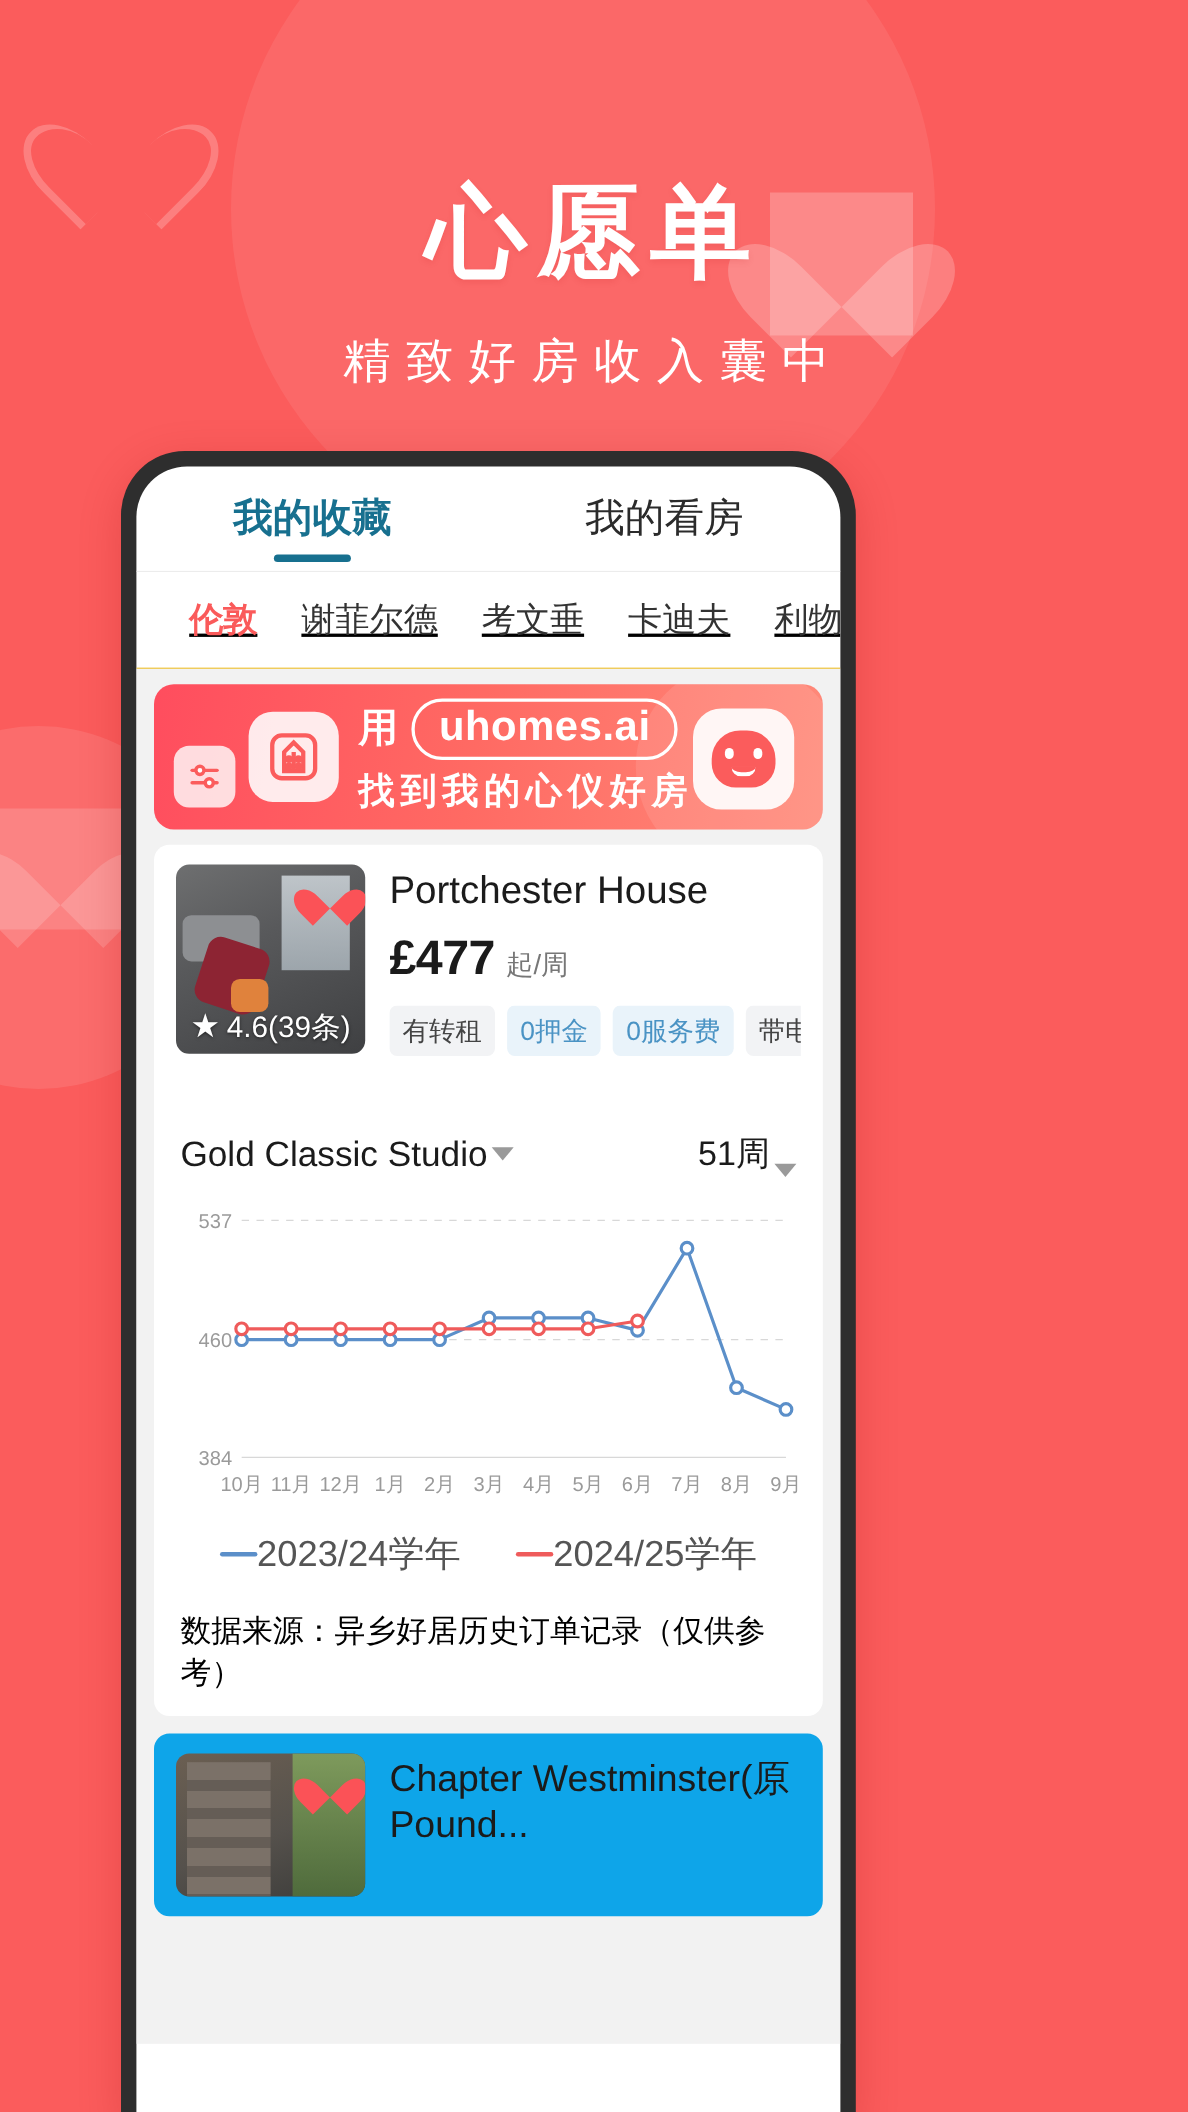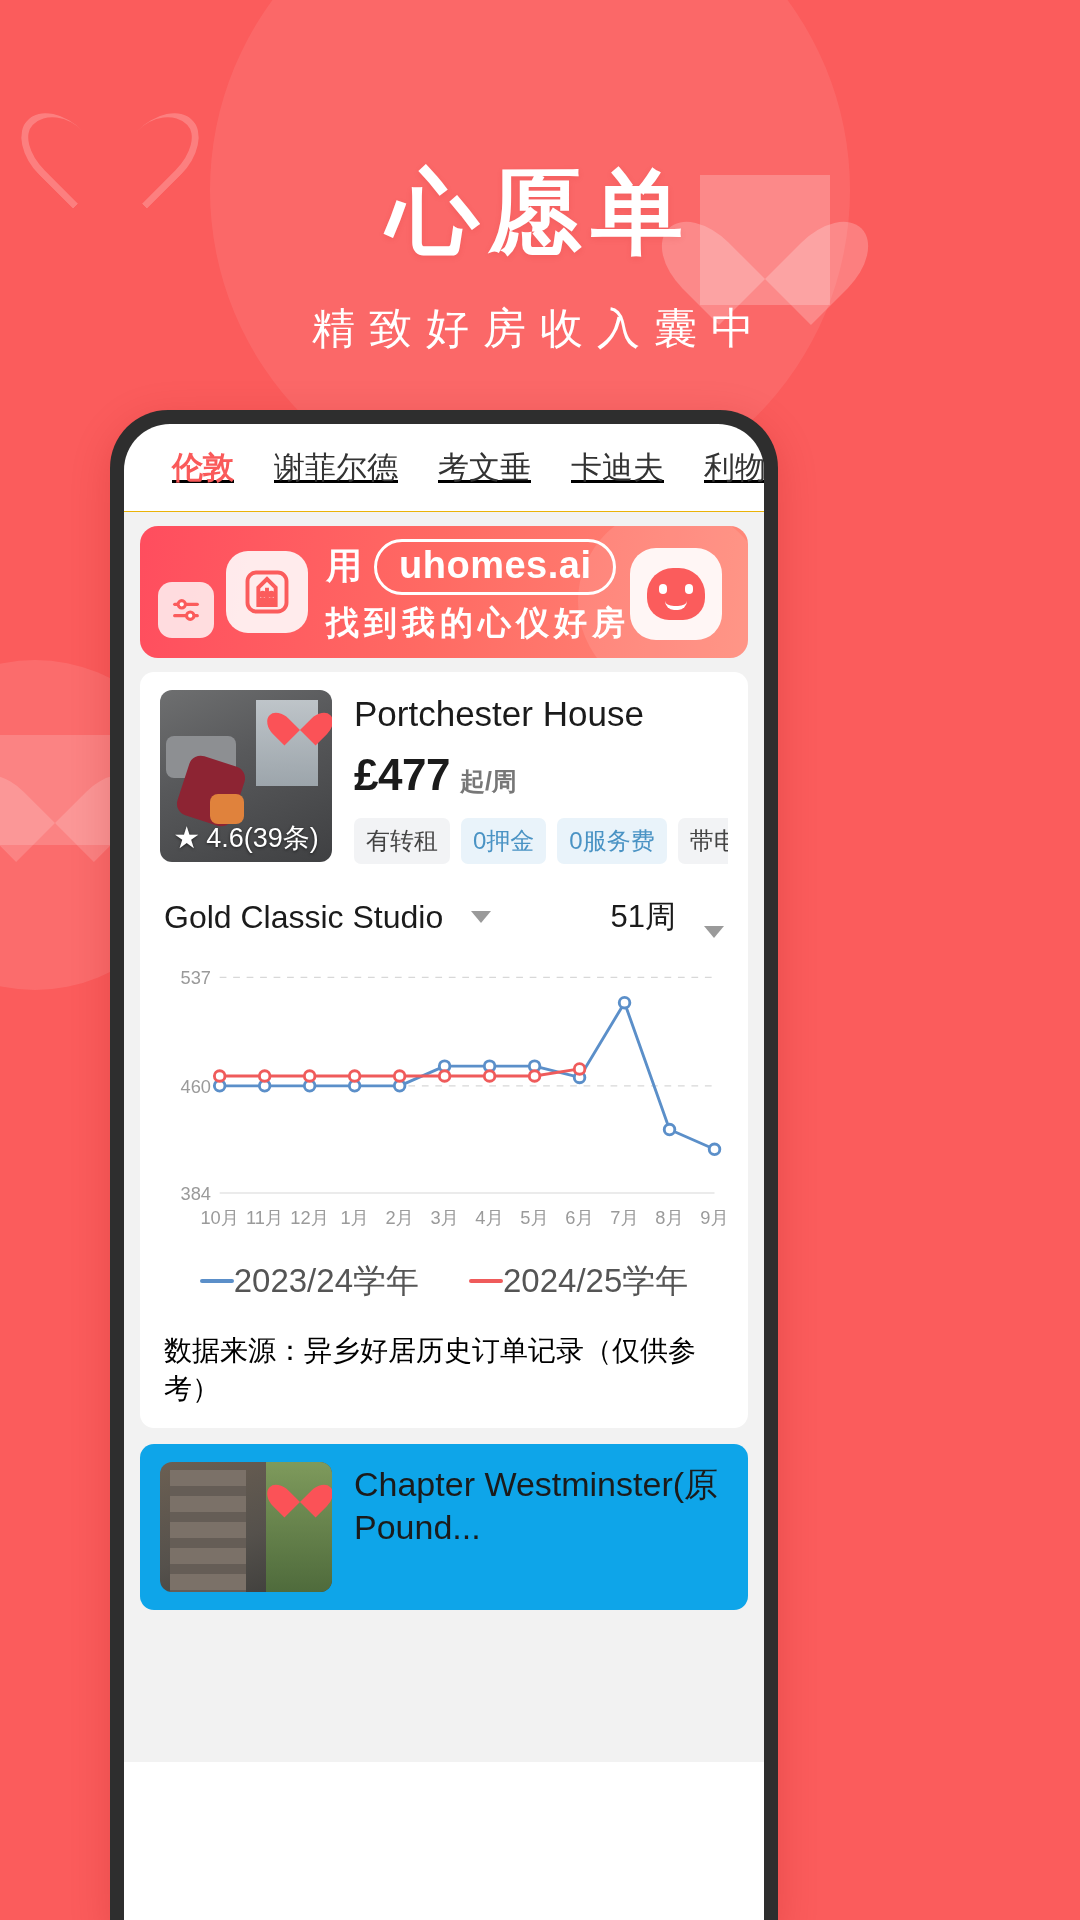--- a/index.html
+++ b/index.html
@@ -218,34 +218,34 @@
     position:absolute; left:0; bottom:6px; width:100%;
     display:flex; align-items:center; justify-content:center; gap:6px;
     color:#fff; font-size:27px; text-shadow:0 1px 3px rgba(0,0,0,.6);
   }
   .star { font-size:30px; line-height:1; }
 
   .prop-info { flex:1; min-width:0; padding-top:4px; }
   .prop-name { font-size:35px; color:#1b1b1b; font-weight:500; }
   .prop-price { margin-top:16px; display:flex; align-items:baseline; gap:10px; }
   .price-num { font-size:44px; font-weight:bold; color:#1b1b1b; letter-spacing:-.5px; }
-  .price-unit { font-size:25px; color:#777;font-weight:bold; }
+  .price-unit { font-size:25px; color:#777; }
   .tags { display:flex; gap:11px; margin-top:18px; overflow:hidden; }
   .tag {
     font-size:24px; padding:7px 12px; border-radius:7px; white-space:nowrap;
     background:#f2f3f5; color:#444;
   }
   .tag.blue { background:#e9f3fa; color:#4a93c4; }
 
   
   .chart-head {
     display:flex; align-items:center; justify-content:space-between;
     margin-top:32px; padding:0 4px;
   }
-  .chart-sel { display:flex; align-items:center; gap:28px; font-size:32px; color:#1b1b1b; }
+  .chart-sel { display:flex; align-items:center; gap:4px; font-size:32px; color:#1b1b1b;margin-top:36px; }
   .chart-sel.right { font-size:31px;align-items:flex-end; }
   .caret {
     width:0; height:0; border-left:10px solid transparent; border-right:10px solid transparent;
     border-top:12px solid #9a9a9a;
   }
   .chart-wrap { margin-top:22px; position:relative; }
   .chart-svg { display:block; width:100%; }
   .legend {
     display:flex; align-items:center; justify-content:center; gap:50px; margin-top:10px;
   }
@@ -286,20 +286,28 @@
 
 <div class="hero">
   <div class="hero-title">心愿单</div>
   <div class="hero-sub">精致好房收入囊中</div>
 </div>
 
 <div class="phone">
   <div class="screen">
 
 
+    <div class="maintabs">
+      <div class="maintab active">
+        <span>我的收藏</span>
+      </div>
+      <div class="maintab">
+        <span>我的看房</span>
+      </div>
+    </div>
 
     <div class="cities">
       <div class="city active">伦敦</div>
       <div class="city">谢菲尔德</div>
       <div class="city">考文垂</div>
       <div class="city">卡迪夫</div>
       <div class="city">利物浦</div>
     </div>
 
     <div class="content">

